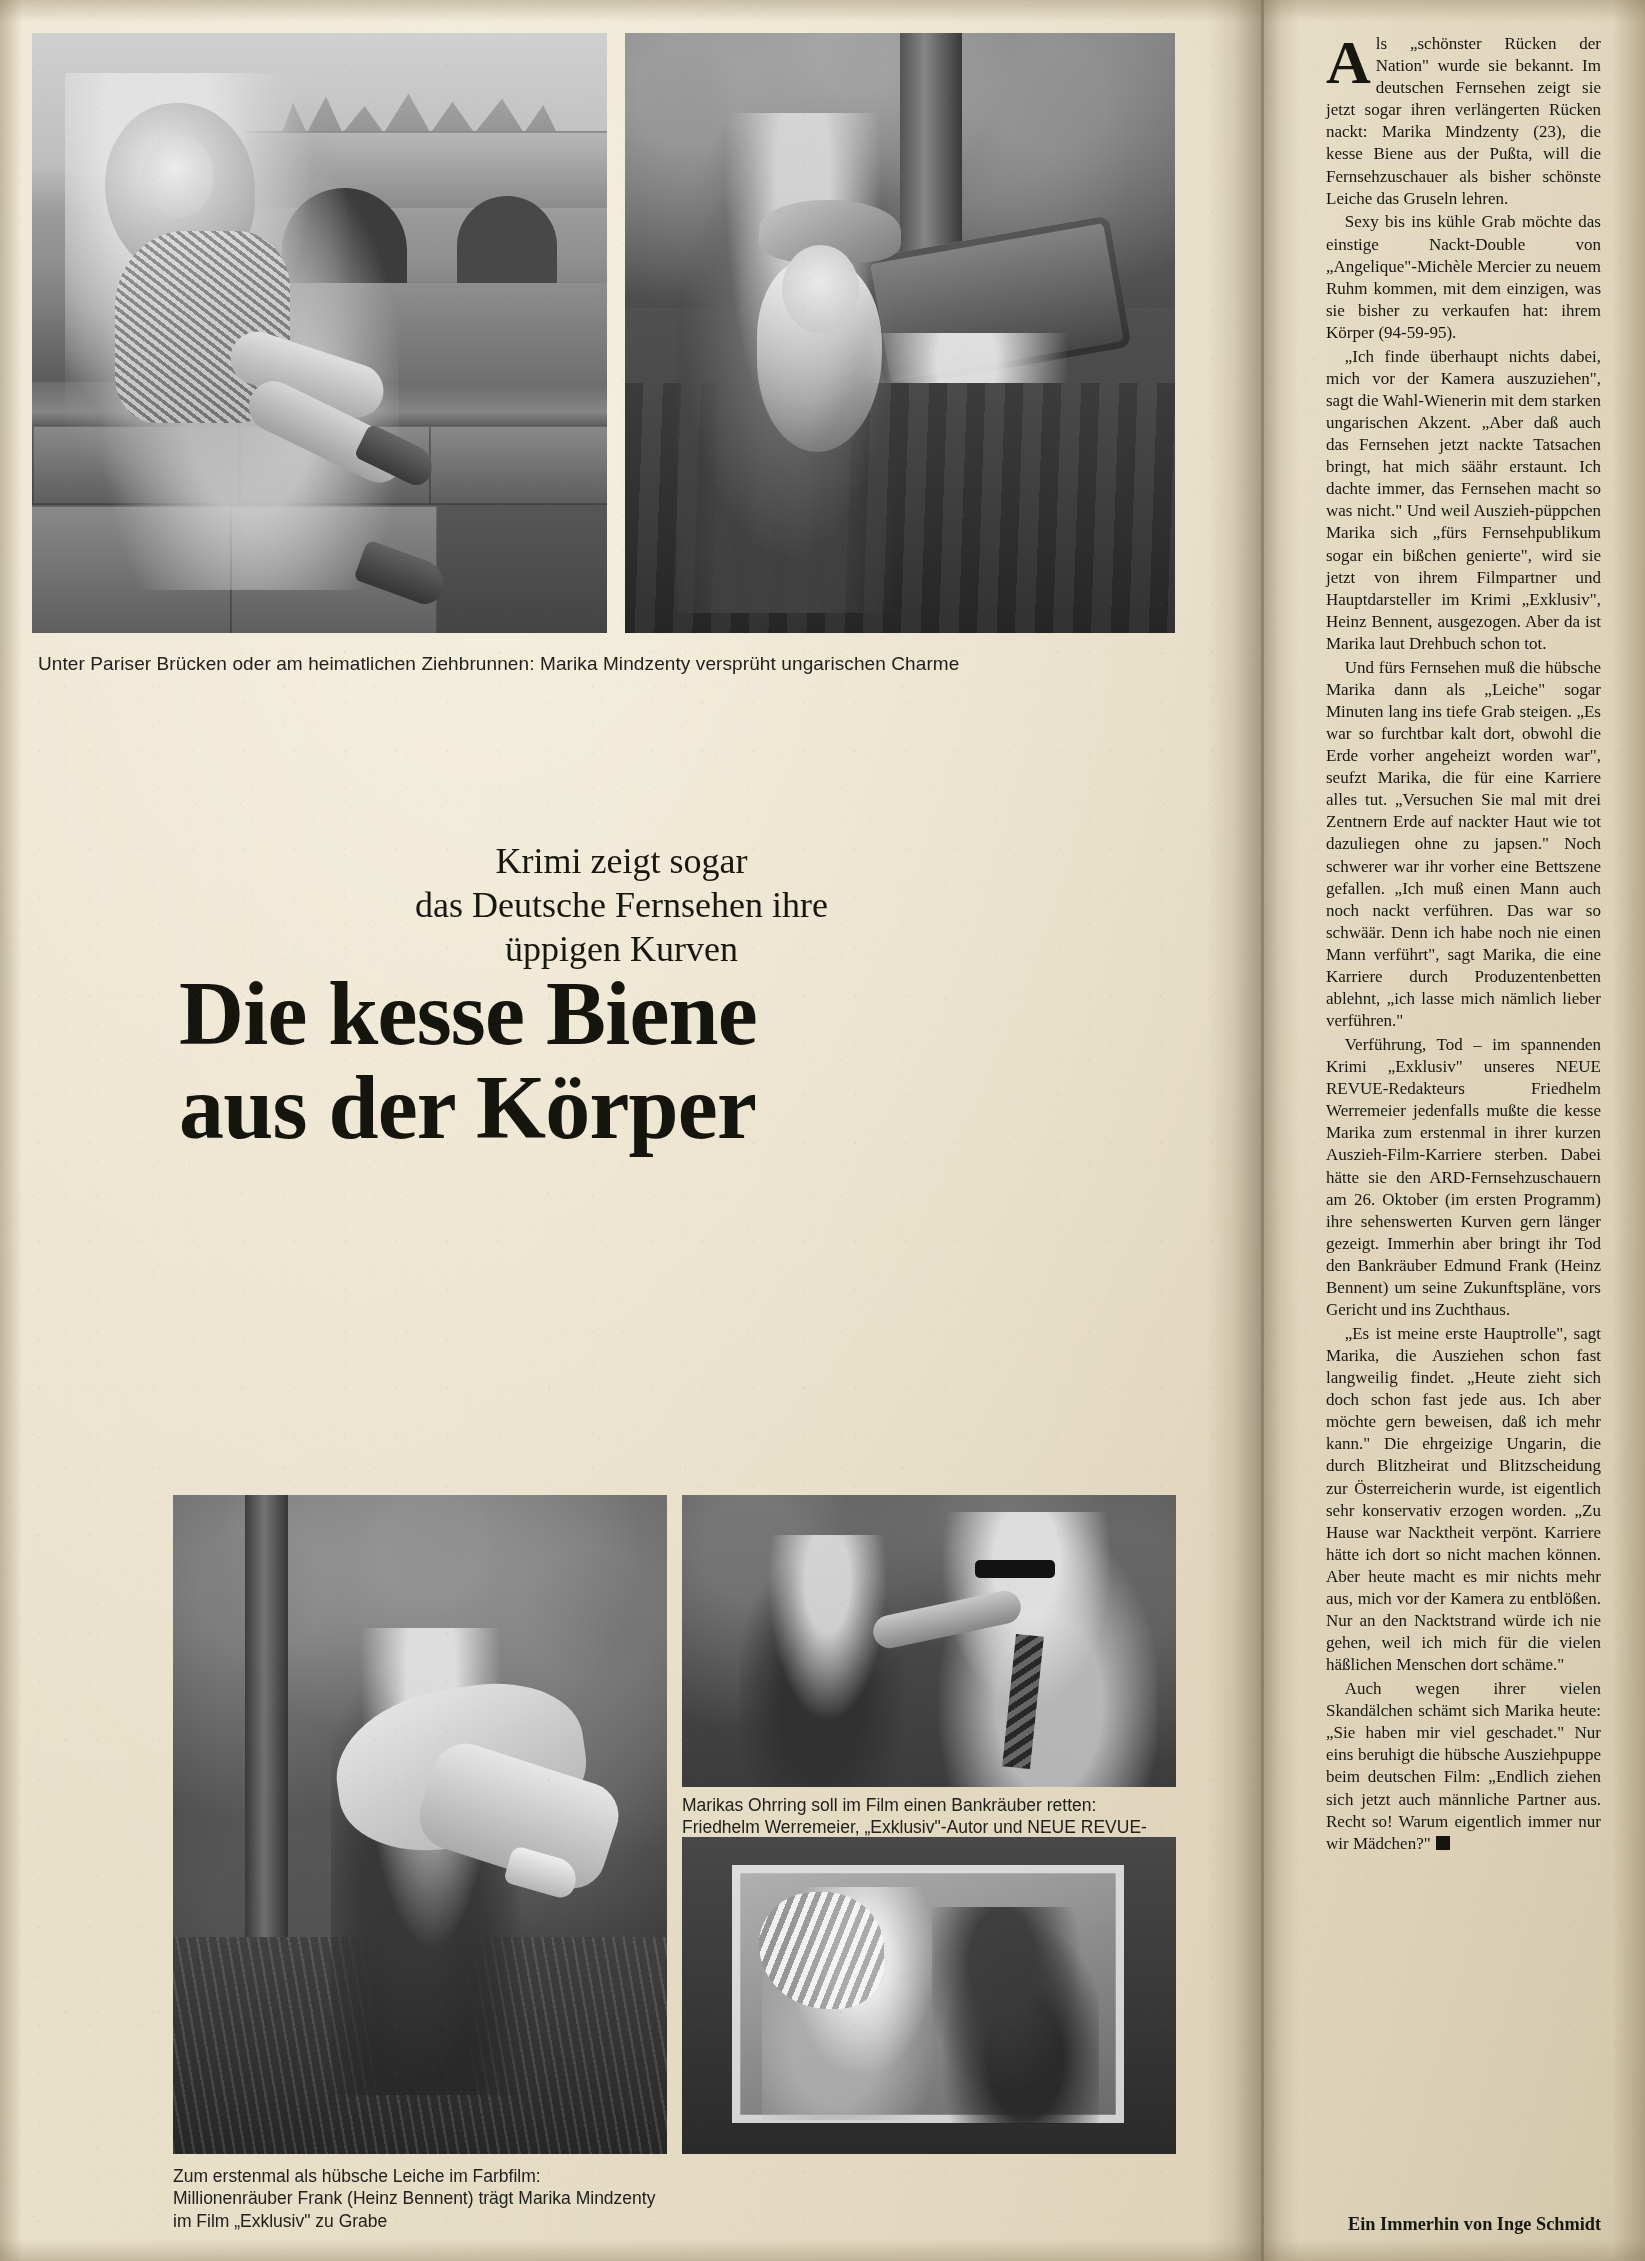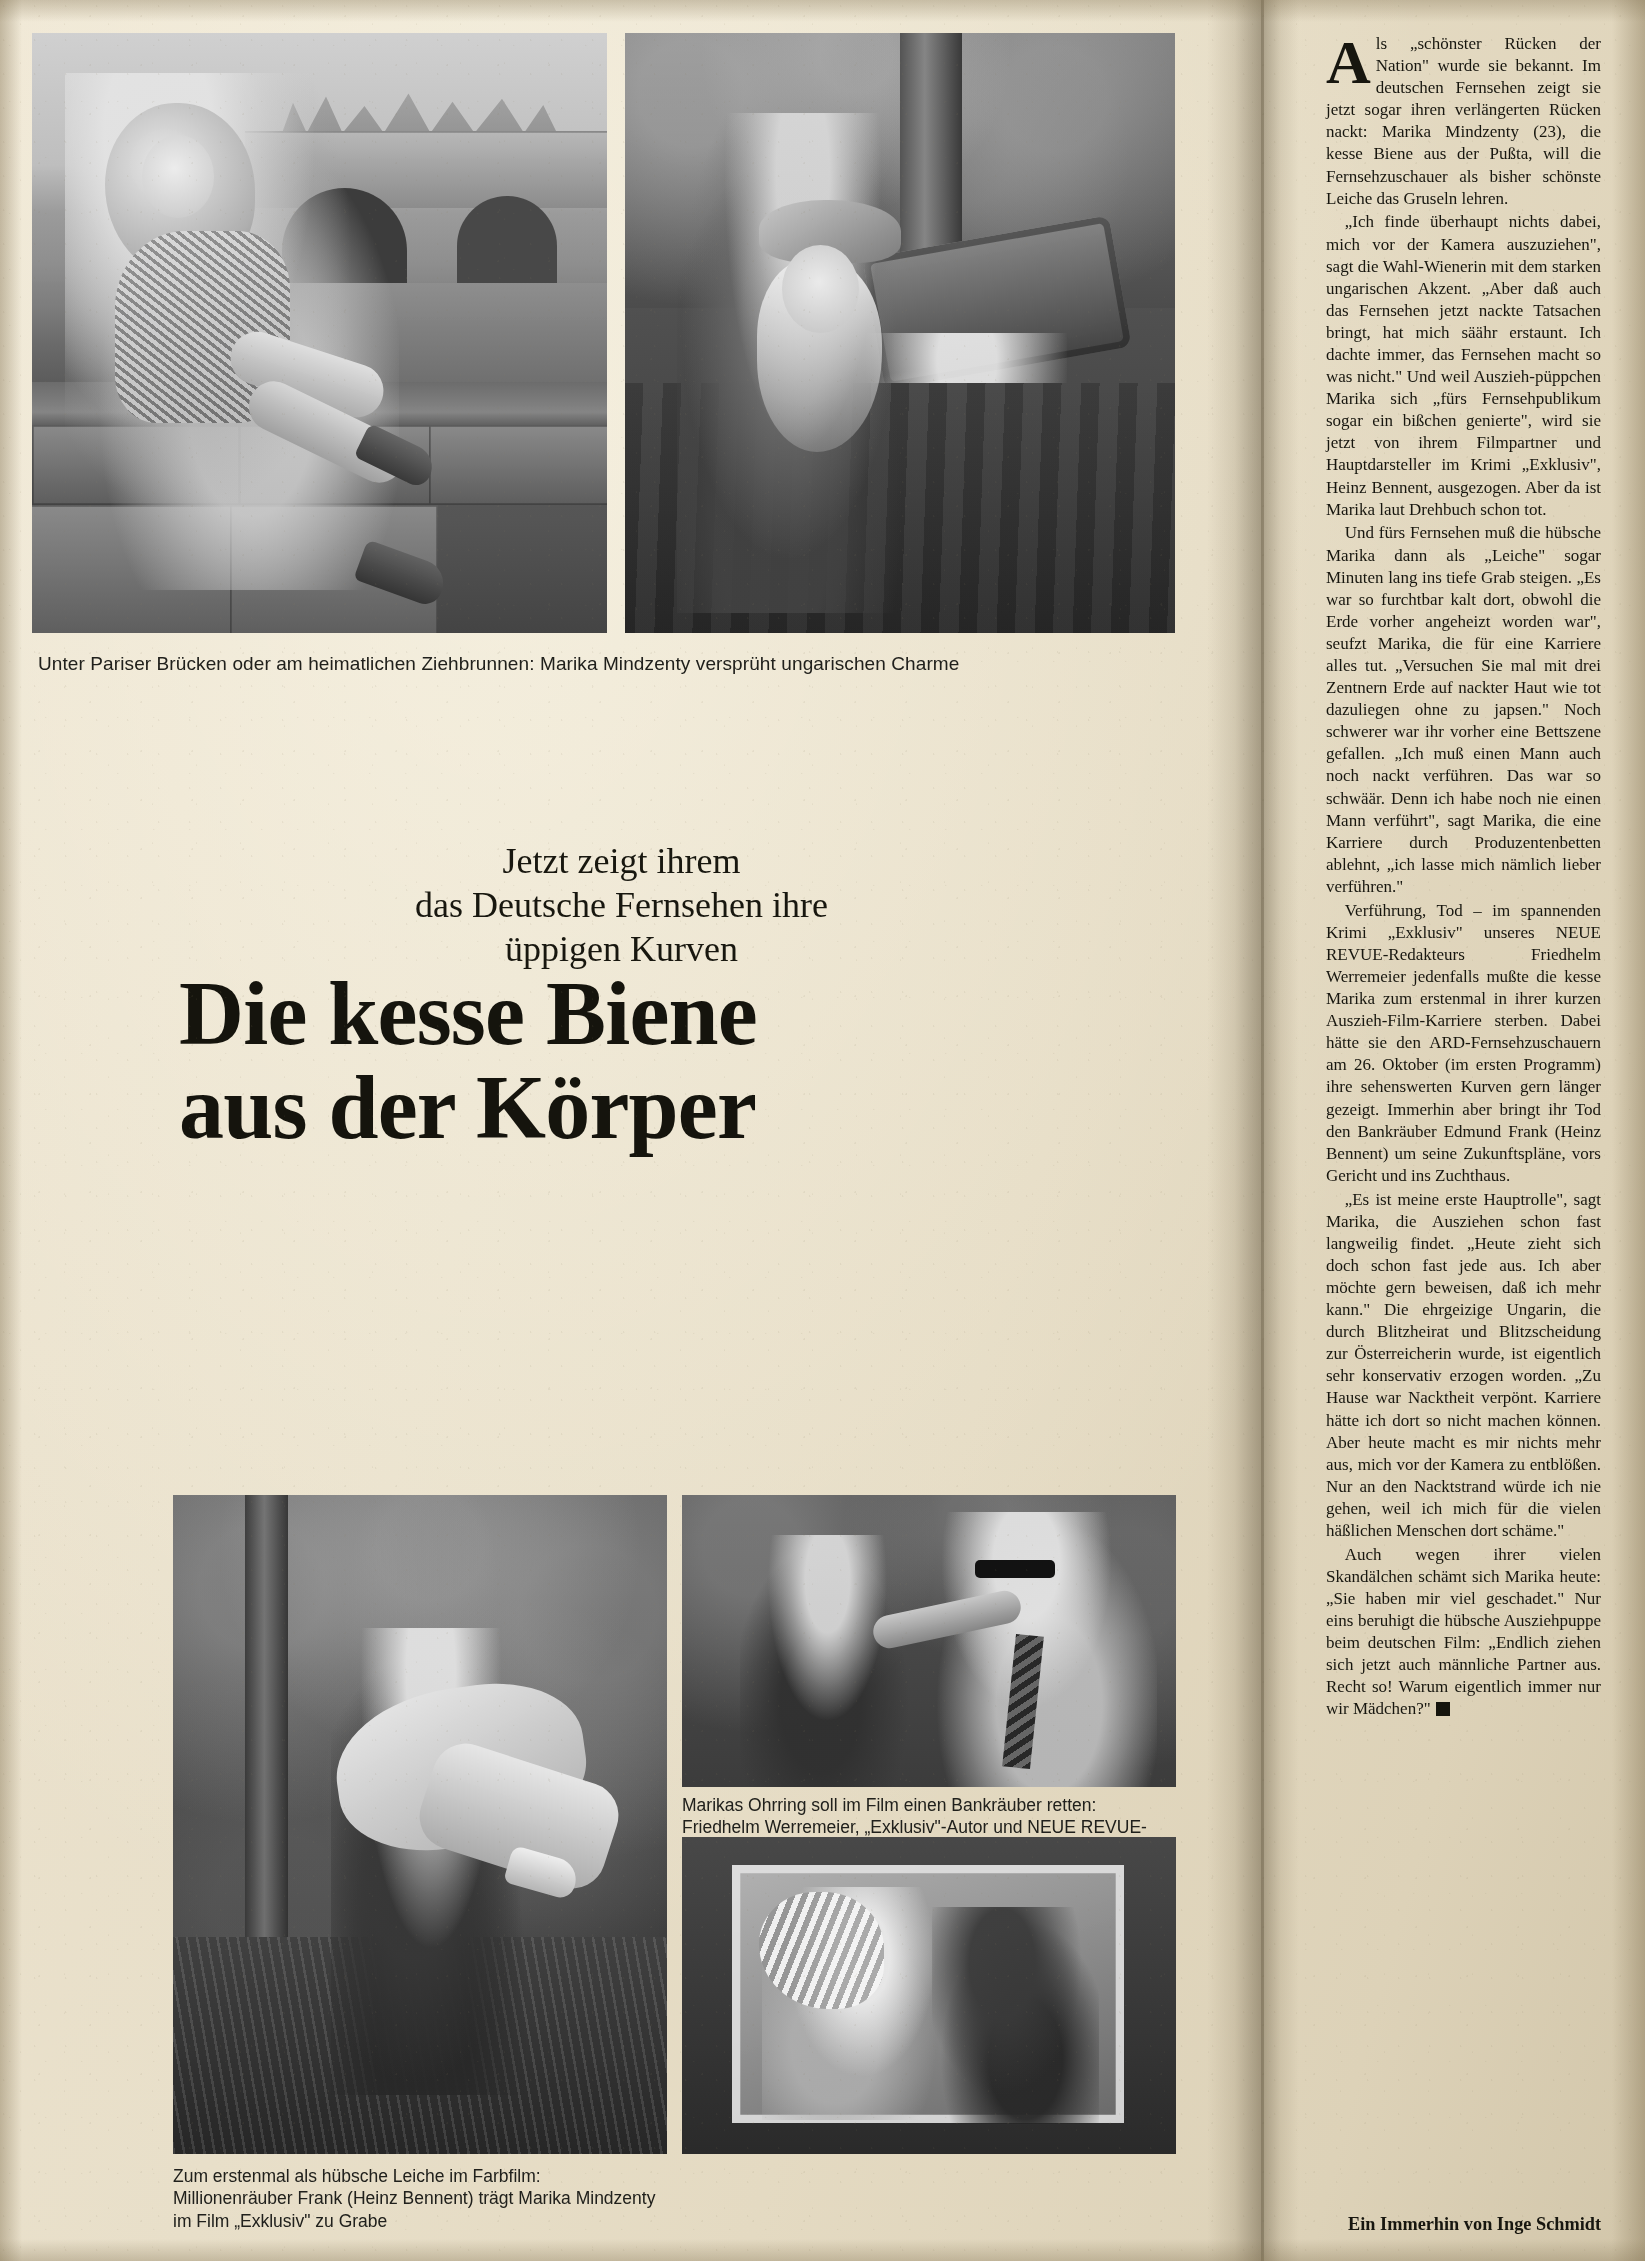--- a/index.html
+++ b/index.html
@@ -485,21 +485,21 @@
     <div class="girl">
       <div class="hair2"></div>
       <div class="cap2"></div>
       <div class="face2"></div>
     </div>
   </div>
 
   <div class="cap" id="cap-top">Unter Pariser Brücken oder am heimatlichen Ziehbrunnen: Marika Mindzenty versprüht ungarischen Charme</div>
 
   <div id="kicker">
-    <span>Jetzt zeigt ihrem</span><br>
+    <span>Krimi zeigt sogar</span><br>
     <span>das Deutsche Fernsehen ihre</span><br>
     <span>üppigen Kurven</span>
   </div>
 
   <div id="headline">
     <span class="l2">Die kesse Biene</span>
     <span class="l2">aus der Körper</span>
   </div>
 
   <div class="photo" id="ph-carry">
@@ -527,20 +527,21 @@
     <div class="frame"></div>
     <div class="womanC"></div>
     <div class="hairC"></div>
     <div class="manC"></div>
   </div>
 
   <div class="cap" id="cap-carry">Zum erstenmal als hübsche Leiche im Farbfilm: Millionenräuber Frank (Heinz Bennent) trägt Marika Mindzenty im Film „Exklusiv" zu Grabe</div>
 
   <div id="article">
     <p class="first"><span id="dropcap">A</span><span>ls „schönster Rücken der Nation" wurde sie bekannt. Im deutschen Fernsehen zeigt sie jetzt sogar ihren verlängerten Rücken nackt: Marika Mindzenty (23), die kesse Biene aus der Pußta, will die Fernsehzuschauer als bisher schönste Leiche das Gruseln lehren.</span></p>
+    <p><span>Sexy bis ins kühle Grab möchte das einstige Nackt-Double von „Angelique"-Michèle Mercier zu neuem Ruhm kommen, mit dem einzigen, was sie bisher zu verkaufen hat: ihrem Körper (94-59-95).</span></p>
     <p><span>„Ich finde überhaupt nichts dabei, mich vor der Kamera auszuziehen", sagt die Wahl-Wienerin mit dem starken ungarischen Akzent. „Aber daß auch das Fernsehen jetzt nackte Tatsachen bringt, hat mich säähr erstaunt. Ich dachte immer, das Fernsehen macht so was nicht." Und weil Auszieh-püppchen Marika sich „fürs Fernsehpublikum sogar ein bißchen genierte", wird sie jetzt von ihrem Filmpartner und Hauptdarsteller im Krimi „Exklusiv", Heinz Bennent, ausgezogen. Aber da ist Marika laut Drehbuch schon tot.</span></p>
     <p><span>Und fürs Fernsehen muß die hübsche Marika dann als „Leiche" sogar Minuten lang ins tiefe Grab steigen. „Es war so furchtbar kalt dort, obwohl die Erde vorher angeheizt worden war", seufzt Marika, die für eine Karriere alles tut. „Versuchen Sie mal mit drei Zentnern Erde auf nackter Haut wie tot dazuliegen ohne zu japsen." Noch schwerer war ihr vorher eine Bettszene gefallen. „Ich muß einen Mann auch noch nackt verführen. Das war so schwäär. Denn ich habe noch nie einen Mann verführt", sagt Marika, die eine Karriere durch Produzentenbetten ablehnt, „ich lasse mich nämlich lieber verführen."</span></p>
     <p><span>Verführung, Tod – im spannenden Krimi „Exklusiv" unseres NEUE REVUE-Redakteurs Friedhelm Werremeier jedenfalls mußte die kesse Marika zum erstenmal in ihrer kurzen Auszieh-Film-Karriere sterben. Dabei hätte sie den ARD-Fernsehzuschauern am 26. Oktober (im ersten Programm) ihre sehenswerten Kurven gern länger gezeigt. Immerhin aber bringt ihr Tod den Bankräuber Edmund Frank (Heinz Bennent) um seine Zukunftspläne, vors Gericht und ins Zuchthaus.</span></p>
     <p><span>„Es ist meine erste Hauptrolle", sagt Marika, die Ausziehen schon fast langweilig findet. „Heute zieht sich doch schon fast jede aus. Ich aber möchte gern beweisen, daß ich mehr kann." Die ehrgeizige Ungarin, die durch Blitzheirat und Blitzscheidung zur Österreicherin wurde, ist eigentlich sehr konservativ erzogen worden. „Zu Hause war Nacktheit verpönt. Karriere hätte ich dort so nicht machen können. Aber heute macht es mir nichts mehr aus, mich vor der Kamera zu entblößen. Nur an den Nacktstrand würde ich nie gehen, weil ich mich für die vielen häßlichen Menschen dort schäme."</span></p>
     <p><span>Auch wegen ihrer vielen Skandälchen schämt sich Marika heute: „Sie haben mir viel geschadet." Nur eins beruhigt die hübsche Ausziehpuppe beim deutschen Film: „Endlich ziehen sich jetzt auch männliche Partner aus. Recht so! Warum eigentlich immer nur wir Mädchen?"</span><span id="endmark"></span></p>
   </div>
 
   <div id="byline">Ein Immerhin von Inge Schmidt</div>
 
   <div id="grain"></div>

